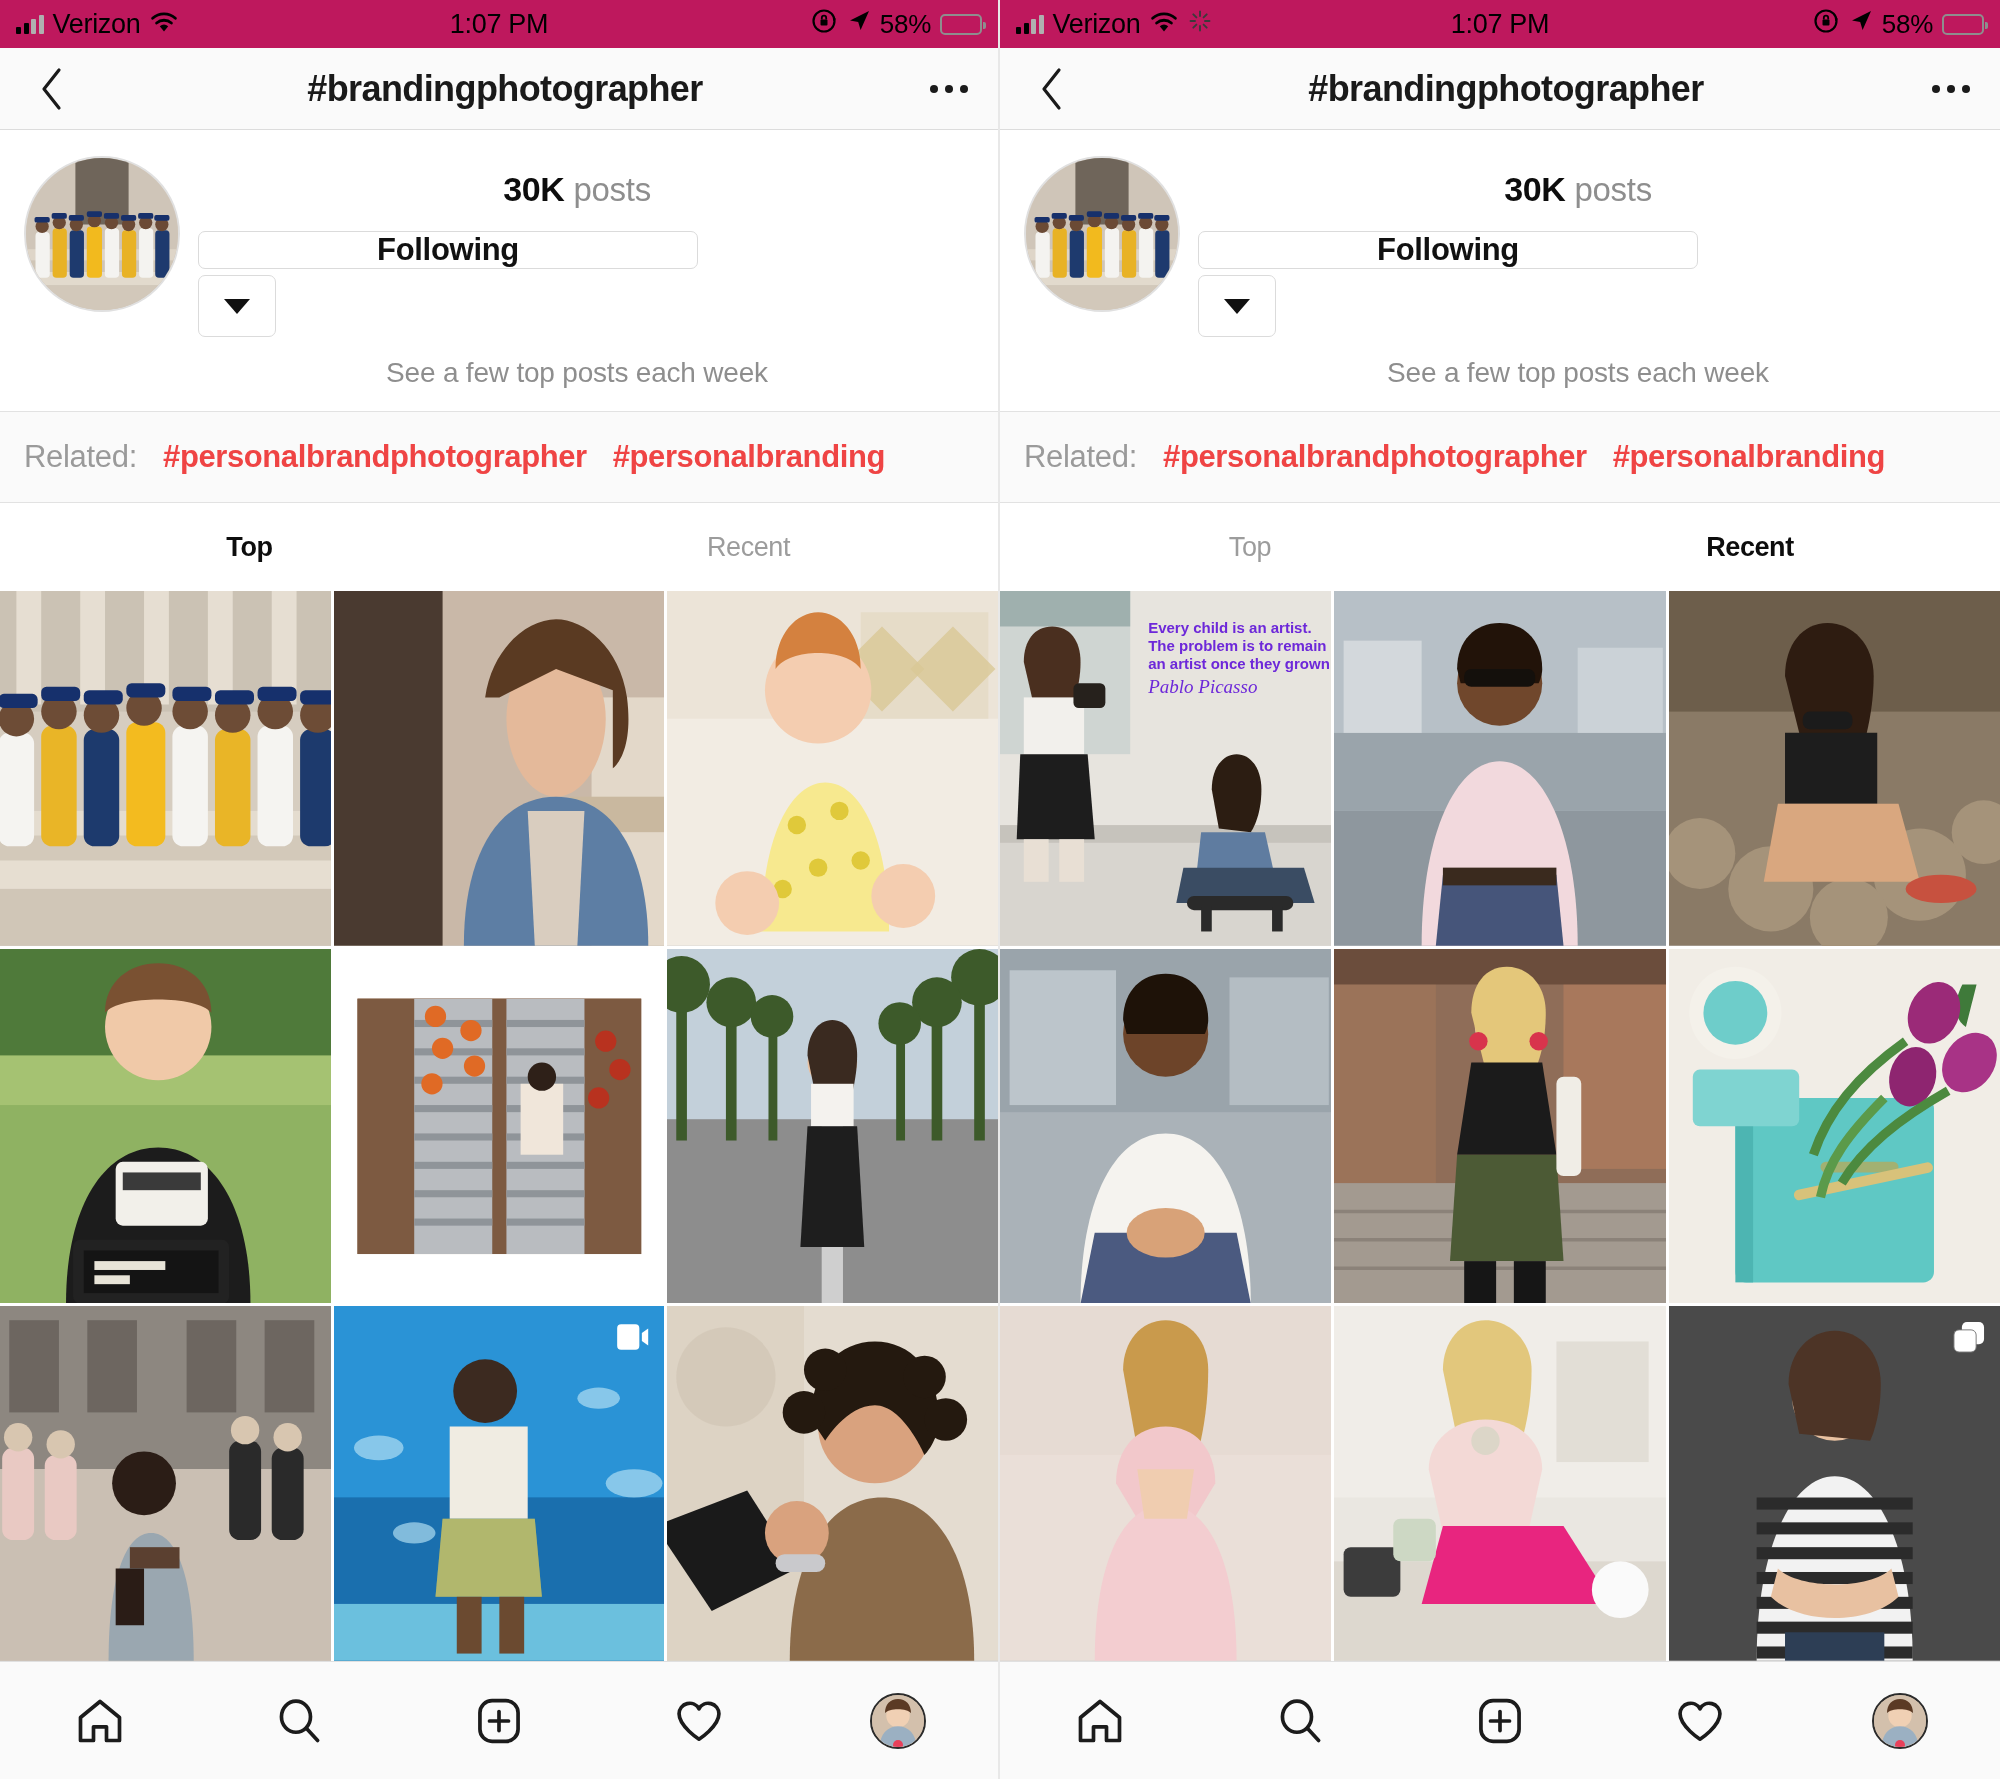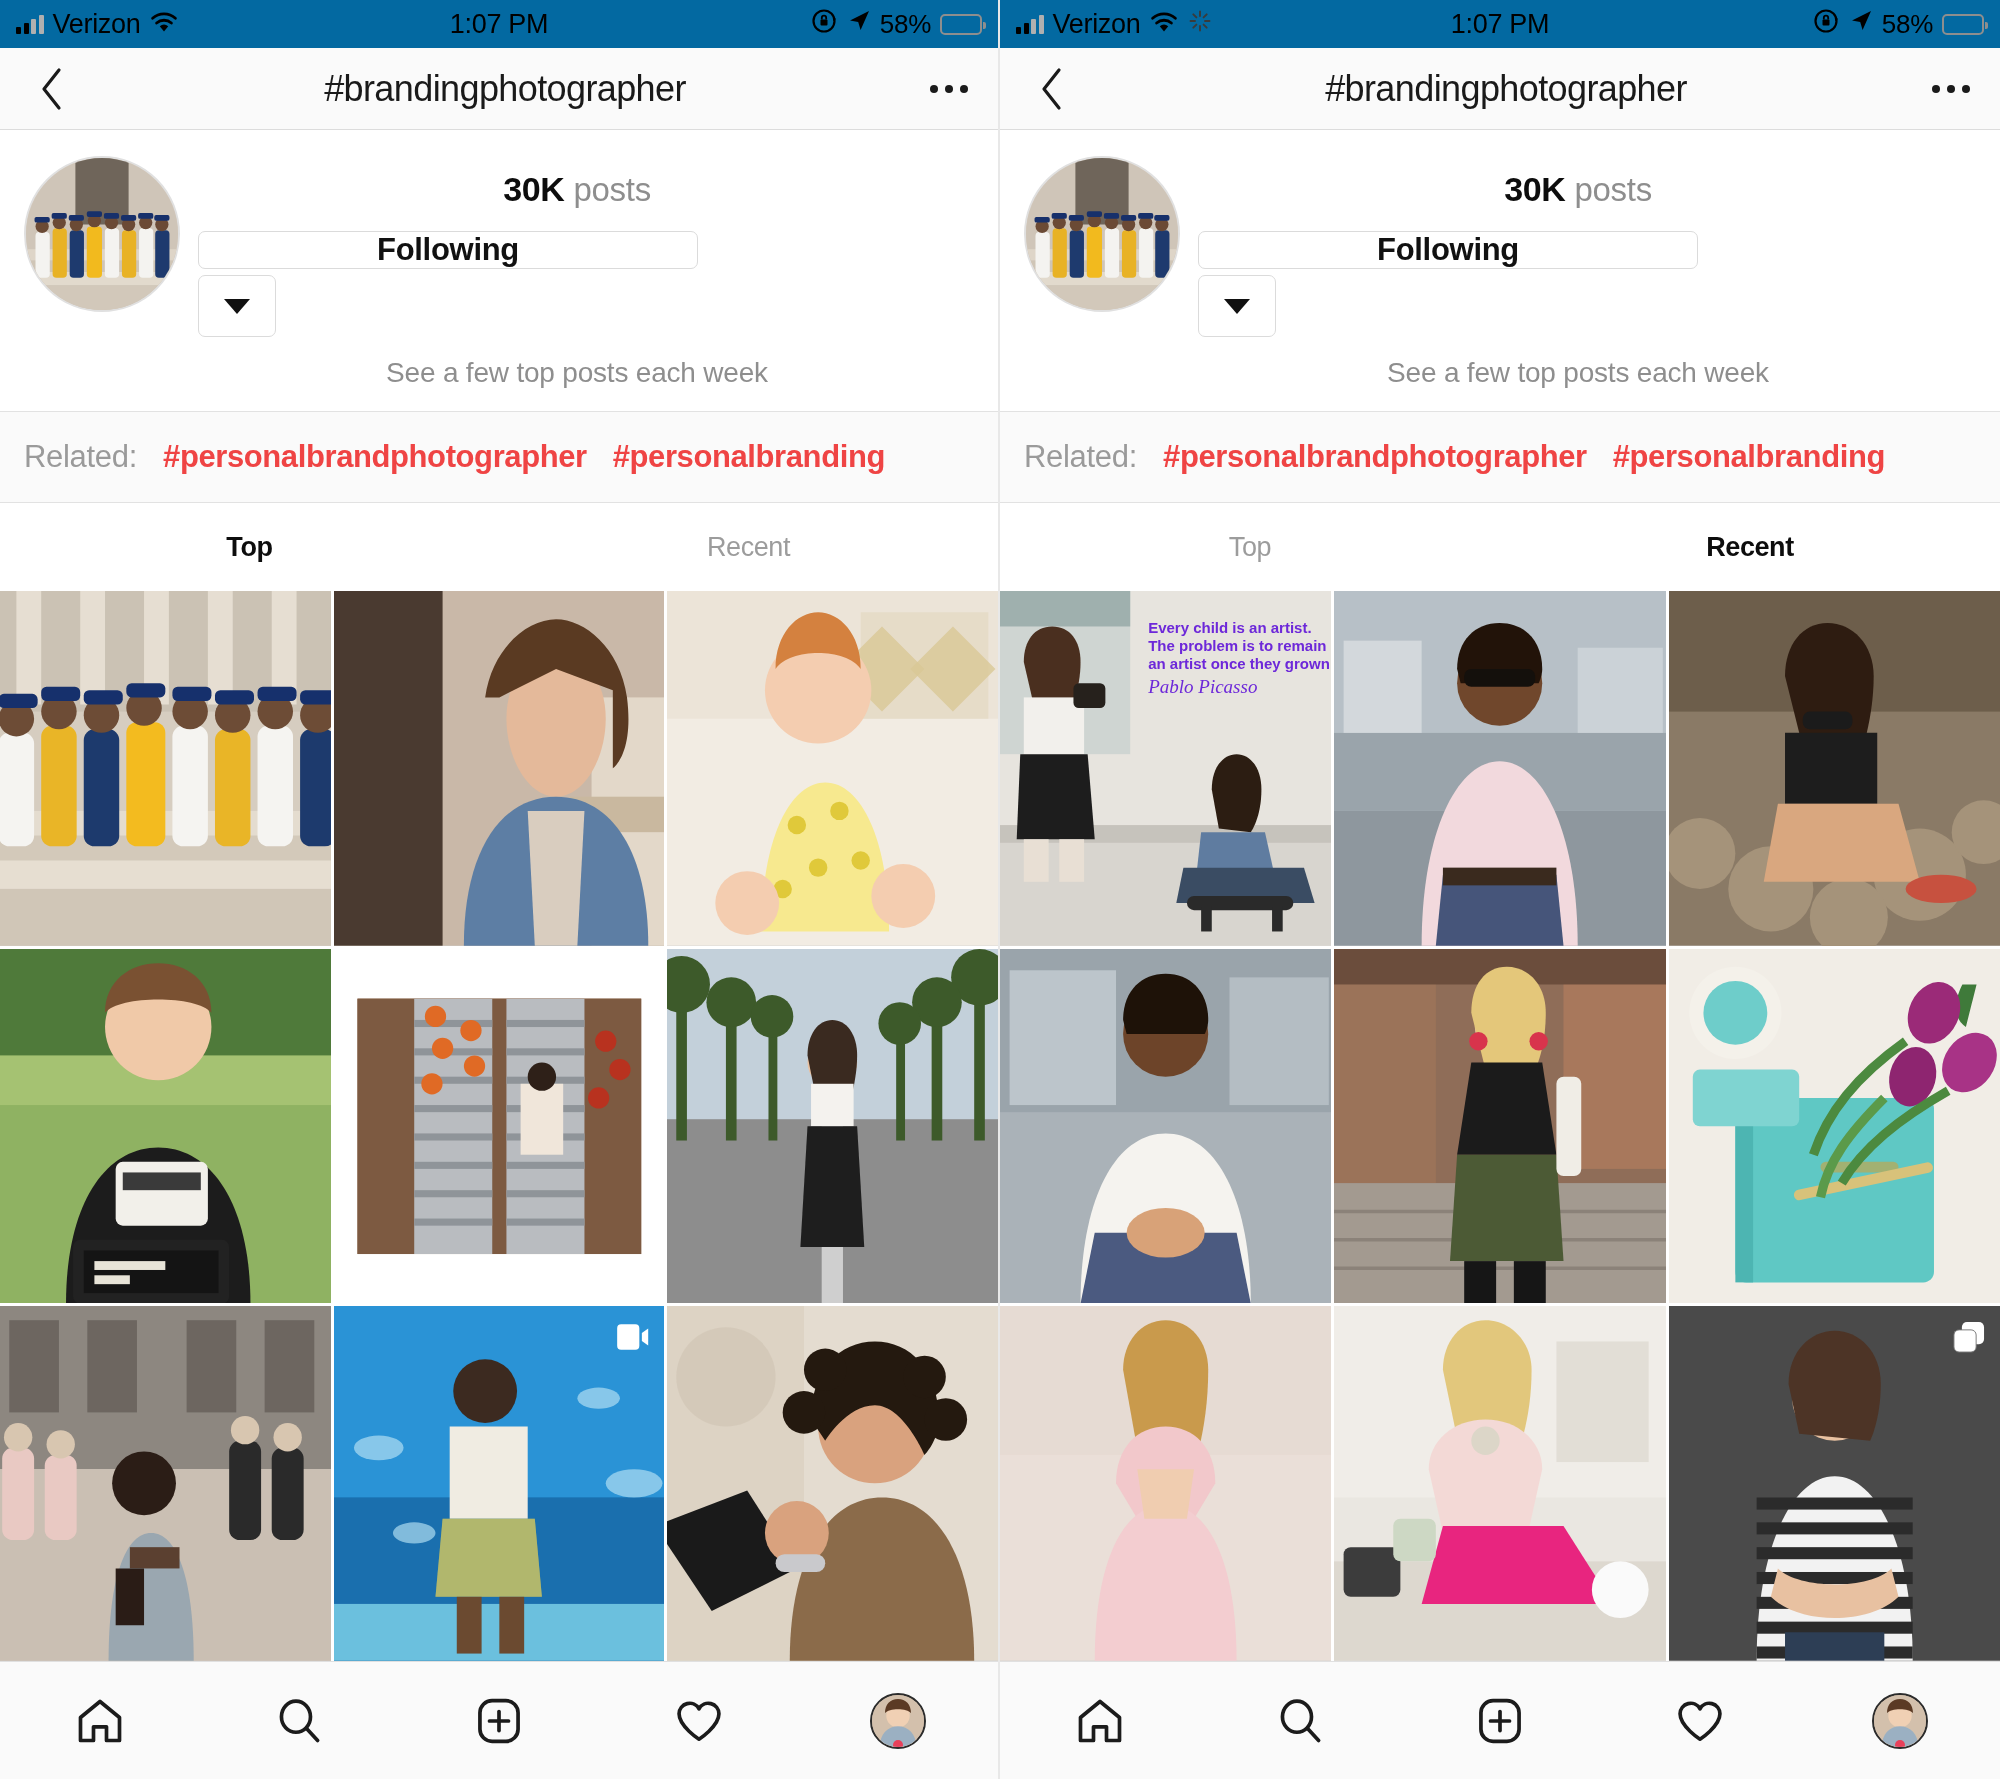--- a/index.html
+++ b/index.html
@@ -9,21 +9,21 @@
     font-family: "Liberation Sans", sans-serif;
     overflow: hidden;
   }
   .stage { width: 2000px; height: 1779px; display: flex; }
   .phone { width: 1000px; height: 1779px; position: relative;
            display: flex; flex-direction: column; background: #fff; }
   .phone.left { border-right: 2px solid #e8e8e8; }
 
   
   .statusbar {
-    height: 48px; background: #0369a1;
+    height: 48px; background: #be185d;
     display: flex; align-items: center; padding: 0 16px;
     font-size: 27px; font-weight: 600; color: #000;
     letter-spacing: -0.3px;
   }
   .sb-left { display: flex; align-items: center; gap: 9px; width: 35%; }
   .sb-center { flex: 1; text-align: center; font-weight: 500; }
   .sb-right { display: flex; align-items: center; justify-content: flex-end;
               gap: 9px; width: 35%; }
   .carrier { font-weight: 500; font-size: 27px; }
 
@@ -44,21 +44,21 @@
   
   .navbar {
     height: 82px; background: #fafafa;
     border-bottom: 1px solid #dcdcdc;
     display: flex; align-items: center; padding: 0 30px;
     position: relative;
   }
   .nav-back { width: 44px; display: flex; align-items: center; justify-content: center; }
   .nav-title {
     position: absolute; left: 12px; right: 0; text-align: center;
-    font-size: 36px; font-weight: 400; color: #1a1a1a; letter-spacing: -0.6px;
+    font-size: 36px; font-weight: 700; color: #1a1a1a; letter-spacing: -0.6px;
     pointer-events: none;
   }
   .nav-more { margin-left: auto; display: flex; gap: 7px; align-items: center; z-index: 2; }
   .nav-more span { width: 8px; height: 8px; border-radius: 50%; background: #1a1a1a; }
 
   
   .profile { display: flex; padding: 26px 24px 22px 24px; background: #fff; align-items: flex-start; }
   .avatar-big {
     width: 156px; height: 156px; border-radius: 50%;
     border: 2px solid #e0e0e0; overflow: hidden; flex: 0 0 156px;

